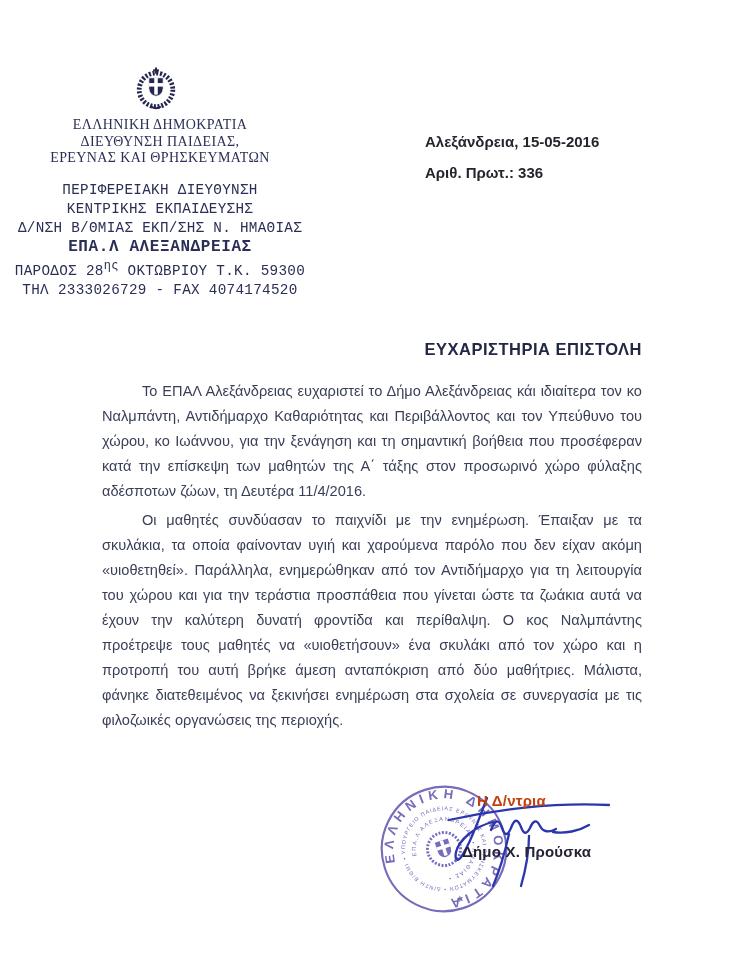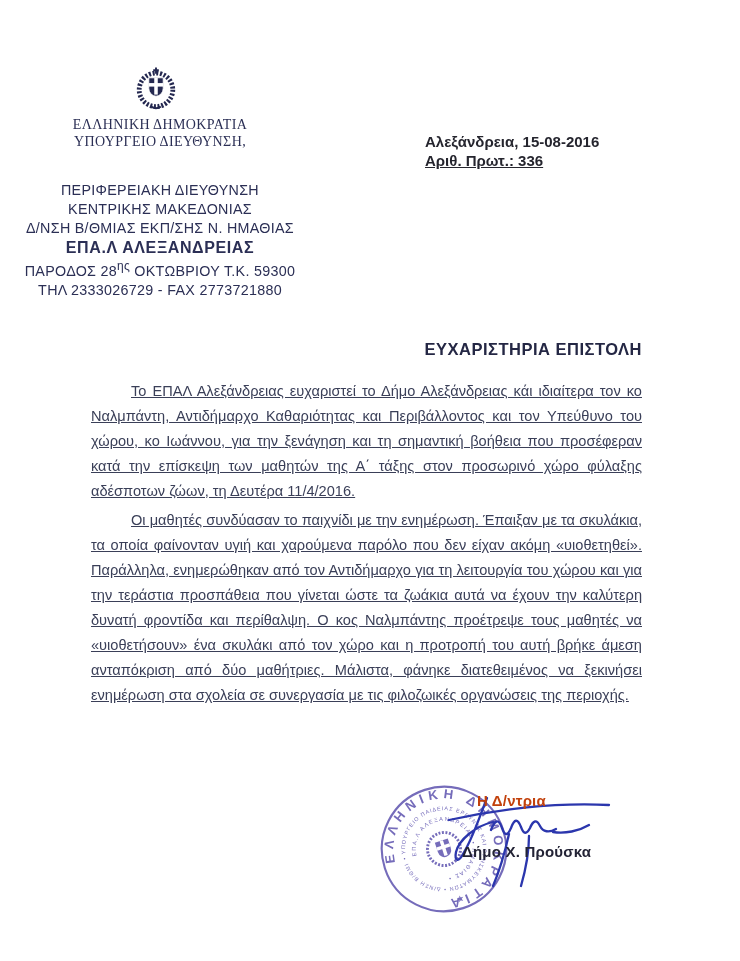--- a/index.html
+++ b/index.html
@@ -26,47 +26,47 @@
   .gov-block{
     position:absolute;left:8px;top:117px;width:304px;
     text-align:center;
     font-family:"Liberation Serif",serif;
     color:var(--header-ink);
     font-size:14px;line-height:16.5px;letter-spacing:.4px;
   }
   .dept-block{
     position:absolute;left:8px;top:181px;width:304px;
     text-align:center;
-    font-family:Liberation Sans, sans-serif;
+    font-family:Liberation Mono, monospace;
     color:var(--header-ink);
     font-size:14.3px;line-height:19px;letter-spacing:.3px;
   }
   .dept-block .school{font-weight:bold;font-size:16px;letter-spacing:.6px;}
   .dept-block sup{font-size:12px;}
   
   .ref-block{
     position:absolute;left:425px;top:134px;
     color:var(--emphasis-ink);
     font-weight:bold;font-size:15px;line-height:15px;
   }
-  .ref-block .proto{margin-top:4px;text-decoration:underline;}
+  .ref-block .proto{margin-top:16px;}
   
   .letter-title{
     position:absolute;left:90px;top:340px;width:552px;
     text-align:right;font-weight:bold;font-size:16.5px;
     letter-spacing:.5px;color:#242744;
   }
   
   .body-text{
     position:absolute;left:90px;top:379px;width:552px;
     color:var(--body-ink);
     font-size:14.6px;line-height:25px;
     text-align:justify;
   }
-  .body-text p{margin:0 0 4px 1px;text-indent:40px;text-decoration:underline;}
+  .body-text p{margin:0 0 4px 12px;text-indent:40px;}
   
   .stamp{position:absolute;left:376px;top:781px;width:136px;height:136px;
          opacity:.92;filter:blur(.3px);}
   .sig-scribble{position:absolute;left:433px;top:790px;width:200px;height:102px;}
   .sig-role{
     position:absolute;left:477px;top:792px;
     font-weight:bold;font-size:15px;color:#c2410c;letter-spacing:.2px;
   }
   .sig-name{
     position:absolute;left:462px;top:843px;
@@ -84,34 +84,35 @@
       <path d="M30,2 v8 M26.5,5.5 h7" stroke-width="2.4"></path>
       <path d="M24,51 q6,4 12,0" stroke-width="2.4"></path>
     </g>
     <path d="M21,15 h18 v13 a9,10 0 0 1 -18,0 z" fill="#242850" stroke="#ffffff" stroke-width="1"></path>
     <rect x="27.8" y="15" width="4.4" height="21" fill="#ffffff"></rect>
     <rect x="21" y="21.6" width="18" height="4.4" fill="#ffffff"></rect>
   </svg>
 
   <div class="gov-block">
     <div>ΕΛΛΗΝΙΚΗ  ΔΗΜΟΚΡΑΤΙΑ</div>
-    <div>ΥΠΟΥΡΓΕΙΟ ΔΙΕΥΘΥΝΣΗ,</div>
+    <div>ΔΙΕΥΘΥΝΣΗ ΠΑΙΔΕΙΑΣ,</div>
+    <div>ΕΡΕΥΝΑΣ ΚΑΙ ΘΡΗΣΚΕΥΜΑΤΩΝ</div>
   </div>
 
   <div class="dept-block">
     <div>ΠΕΡΙΦΕΡΕΙΑΚΗ ΔΙΕΥΘΥΝΣΗ</div>
-    <div>ΚΕΝΤΡΙΚΗΣ ΜΑΚΕΔΟΝΙΑΣ</div>
+    <div>ΚΕΝΤΡΙΚΗΣ ΕΚΠΑΙΔΕΥΣΗΣ</div>
     <div>Δ/ΝΣΗ Β/ΘΜΙΑΣ ΕΚΠ/ΣΗΣ Ν. ΗΜΑΘΙΑΣ</div>
     <div class="school">ΕΠΑ.Λ  ΑΛΕΞΑΝΔΡΕΙΑΣ</div>
     <div><span>ΠΑΡΟΔΟΣ 28</span><sup>ης</sup><span> ΟΚΤΩΒΡΙΟΥ Τ.Κ.  59300</span></div>
-    <div>ΤΗΛ 2333026729 - FAX 2773721880</div>
+    <div>ΤΗΛ 2333026729 - FAX 4074174520</div>
   </div>
 
   <div class="ref-block">
-    <div>Αλεξάνδρεια, 15-08-2016</div>
+    <div>Αλεξάνδρεια, 15-05-2016</div>
     <div class="proto">Αριθ.  Πρωτ.: 336</div>
   </div>
 
   <div class="letter-title">ΕΥΧΑΡΙΣΤΗΡΙΑ ΕΠΙΣΤΟΛΗ</div>
 
   <div class="body-text">
     <p>Το ΕΠΑΛ Αλεξάνδρειας ευχαριστεί το Δήμο Αλεξάνδρειας κάι ιδιαίτερα τον κο Ναλμπάντη, Αντιδήμαρχο Καθαριότητας και Περιβάλλοντος και τον Υπεύθυνο του χώρου, κο Ιωάννου, για την ξενάγηση και τη σημαντική βοήθεια που προσέφεραν κατά την επίσκεψη των μαθητών της Α΄ τάξης στον προσωρινό χώρο φύλαξης αδέσποτων ζώων, τη Δευτέρα 11/4/2016.</p>
     <p>Οι μαθητές συνδύασαν το παιχνίδι με την ενημέρωση. Έπαιξαν με τα σκυλάκια, τα οποία φαίνονταν υγιή και χαρούμενα παρόλο που δεν είχαν ακόμη «υιοθετηθεί». Παράλληλα, ενημερώθηκαν από τον Αντιδήμαρχο για τη λειτουργία του χώρου και για την τεράστια προσπάθεια που γίνεται ώστε τα ζωάκια αυτά να έχουν την καλύτερη δυνατή φροντίδα και περίθαλψη. Ο κος Ναλμπάντης προέτρεψε τους μαθητές να «υιοθετήσουν» ένα σκυλάκι από τον χώρο και η προτροπή του αυτή βρήκε άμεση ανταπόκριση από δύο μαθήτριες. Μάλιστα, φάνηκε διατεθειμένος να ξεκινήσει ενημέρωση στα σχολεία σε συνεργασία με τις φιλοζωικές οργανώσεις της περιοχής.</p>
   </div>
 

